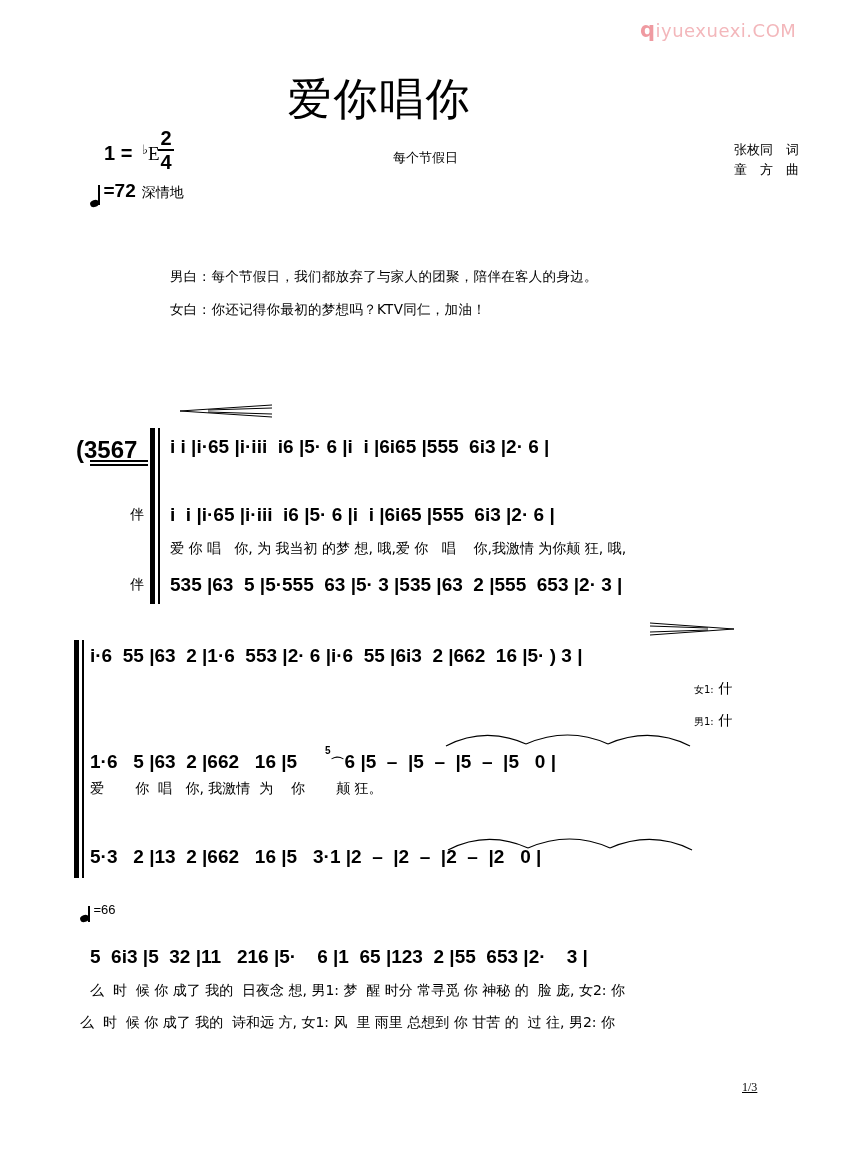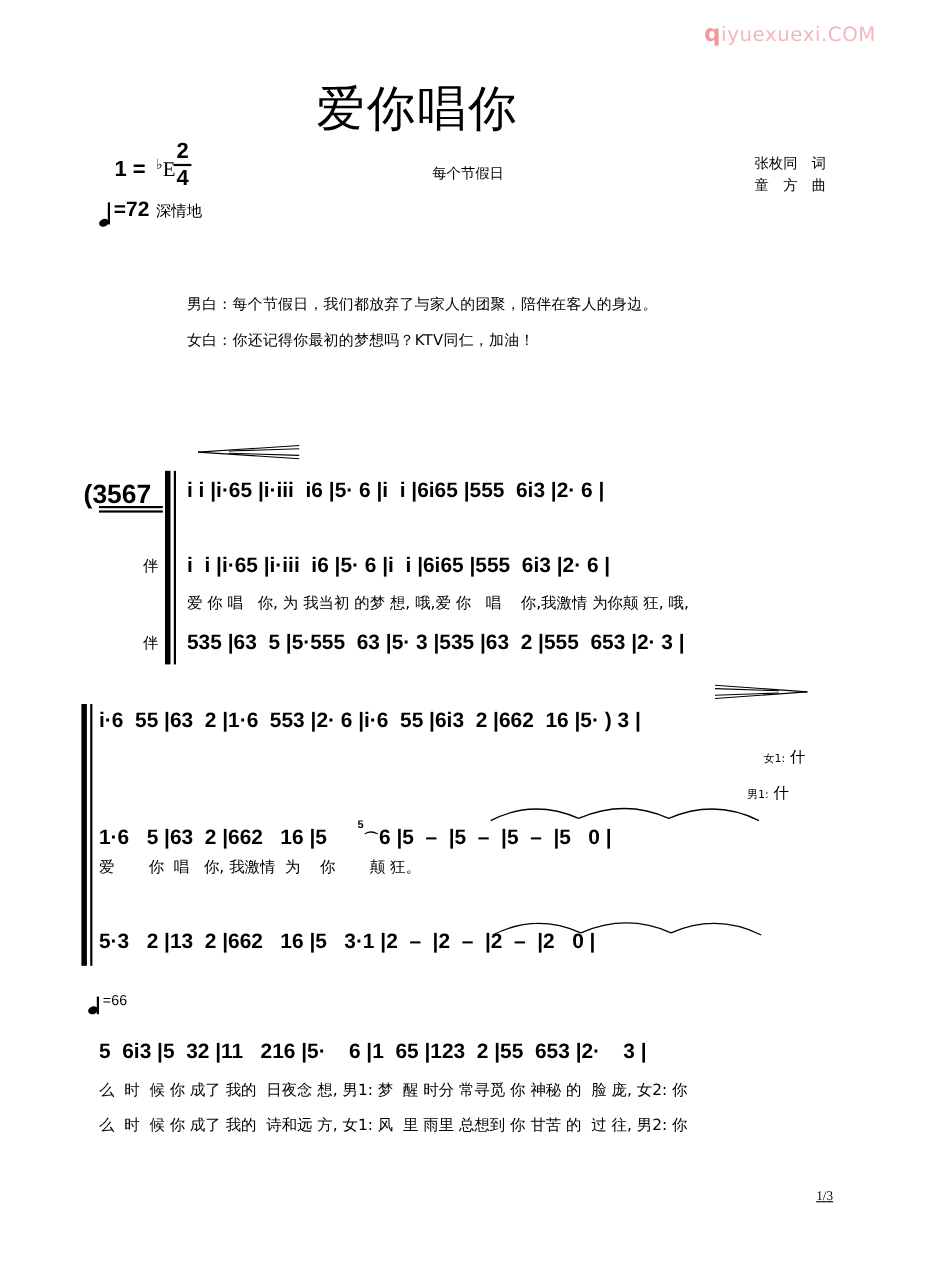--- a/index.html
+++ b/index.html
@@ -19,21 +19,21 @@
     .timesig .bar { border-top: 2px solid #000; }
 
     .tempo { position: absolute; left: 90px; top: 180px; font-family: "Liberation Sans", sans-serif; font-size: 19px; text-align: center; }
     .tempo .note-head { display: inline-block; width: 9px; height: 7px; background: #000; border-radius: 50%; transform: rotate(-20deg); vertical-align: -10px; }
     .tempo .stem { display: inline-block; width: 1.5px; height: 20px; background: #000; vertical-align: -8px; margin-left: -1px; margin-right: 4px; }
     .tempo b { font-weight: bold; }
     .tempo .expr { font-size: 14px; margin-left: 6px; }
 
     .subtitle { position: absolute; left: 393px; top: 149px; font-size: 13px; }
     .credits { position: absolute; left: 686px; top: 140px; font-size: 13px; line-height: 20px; }
-    .credits .row { white-space: pre; }
+    .credits .row { white-space: pre; margin-left: 48px; }
 
     .spoken { position: absolute; left: 170px; font-size: 13.5px; letter-spacing: 0.3px; }
 
     .score { position: absolute; font-family: "Liberation Sans", sans-serif; font-weight: bold; font-size: 19px; white-space: pre; }
     .lyric { position: absolute; font-size: 14px; white-space: pre; }
     .small { font-size: 10px; }
 
     .label { position: absolute; font-size: 14px; }
     .brace { position: absolute; background: #000; }
     .thin { position: absolute; background: #000; }
@@ -93,21 +93,21 @@
   <line x1="2" y1="4" x2="60" y2="6" stroke="#000" stroke-width="1"></line>
   <line x1="2" y1="10" x2="60" y2="8" stroke="#000" stroke-width="1"></line>
 </svg>
 
 <div class="brace" style="left:74px; top:640px; width:5px; height:238px;"></div>
 <div class="thin" style="left:82px; top:640px; width:1.5px; height:238px;"></div>
 
 <div class="score" style="left:90px; top:645px;">i·6  55 |63  2 |1·6  553 |2· 6 |i·6  55 |6i3  2 |662  16 |5· ) 3 |</div>
 
 <div class="lyric" style="left:694px; top:680px;"><span class="small">女1:</span> <span>什</span></div>
-<div class="lyric" style="left:679px; top:712px;"><span class="small">男1:</span> <span>什</span></div>
+<div class="lyric" style="left:694px; top:712px;"><span class="small">男1:</span> <span>什</span></div>
 
 <svg class="hairpin" style="left:440px; top:726px" width="260" height="22">
   <path d="M 6 20 Q 45 0 86 18" stroke="#000" fill="none" stroke-width="1.2"></path>
   <path d="M 86 18 Q 128 0 168 18" stroke="#000" fill="none" stroke-width="1.2"></path>
   <path d="M 168 18 Q 210 0 250 20" stroke="#000" fill="none" stroke-width="1.2"></path>
 </svg>
 
 <div class="score" style="left:90px; top:745px;"><span>1·6   5 |63  2 |662   16 |5   </span><span style="font-size:10px; vertical-align:14px; margin-left:12px;">5</span><span style="font-size:14px;">⌒</span><span>6 |5  –  |5  –  |5  –  |5   0 |</span></div>
 <div class="lyric" style="left:90px; top:780px;">爱       你  唱   你, 我激情  为    你       颠 狂。</div>
 
@@ -115,15 +115,15 @@
   <path d="M 6 20 Q 45 0 86 18" stroke="#000" fill="none" stroke-width="1.2"></path>
   <path d="M 86 18 Q 128 0 168 18" stroke="#000" fill="none" stroke-width="1.2"></path>
   <path d="M 168 18 Q 210 0 250 20" stroke="#000" fill="none" stroke-width="1.2"></path>
 </svg>
 <div class="score" style="left:90px; top:846px;">5·3   2 |13  2 |662   16 |5   3·1 |2  –  |2  –  |2  –  |2   0 |</div>
 
 <div class="tempo" style="left:80px; top:902px; font-size:13px;"><span class="note-head" style="vertical-align:-8px"></span><span class="stem" style="height:16px"></span><span>=66</span></div>
 
 <div class="score" style="left:90px; top:946px;">5  6i3 |5  32 |11   216 |5·    6 |1  65 |123  2 |55  653 |2·    3 |</div>
 <div class="lyric" style="left:90px; top:982px;">么  时  候 你 成了 我的  日夜念 想, 男1: 梦  醒 时分 常寻觅 你 神秘 的  脸 庞, 女2: 你</div>
-<div class="lyric" style="left:90px; top:1014px;">么  时  候 你 成了 我的  诗和远 方, 女1: 风  里 雨里 总想到 你 甘苦 的  过 往, 男2: 你</div>
+<div class="lyric" style="left:80px; top:1014px;">么  时  候 你 成了 我的  诗和远 方, 女1: 风  里 雨里 总想到 你 甘苦 的  过 往, 男2: 你</div>
 
 <div class="pageno">1/3</div>
 
 </body></html>

